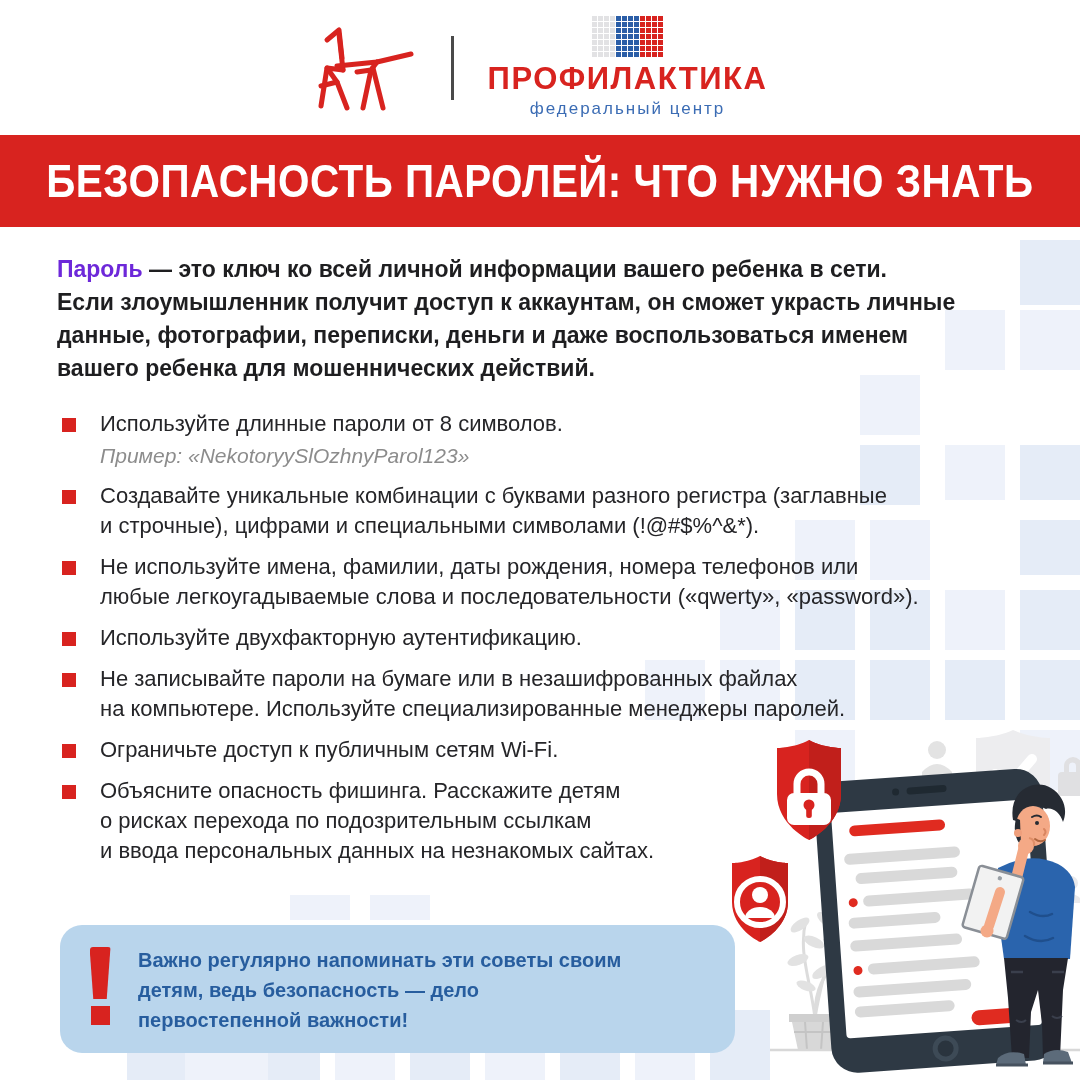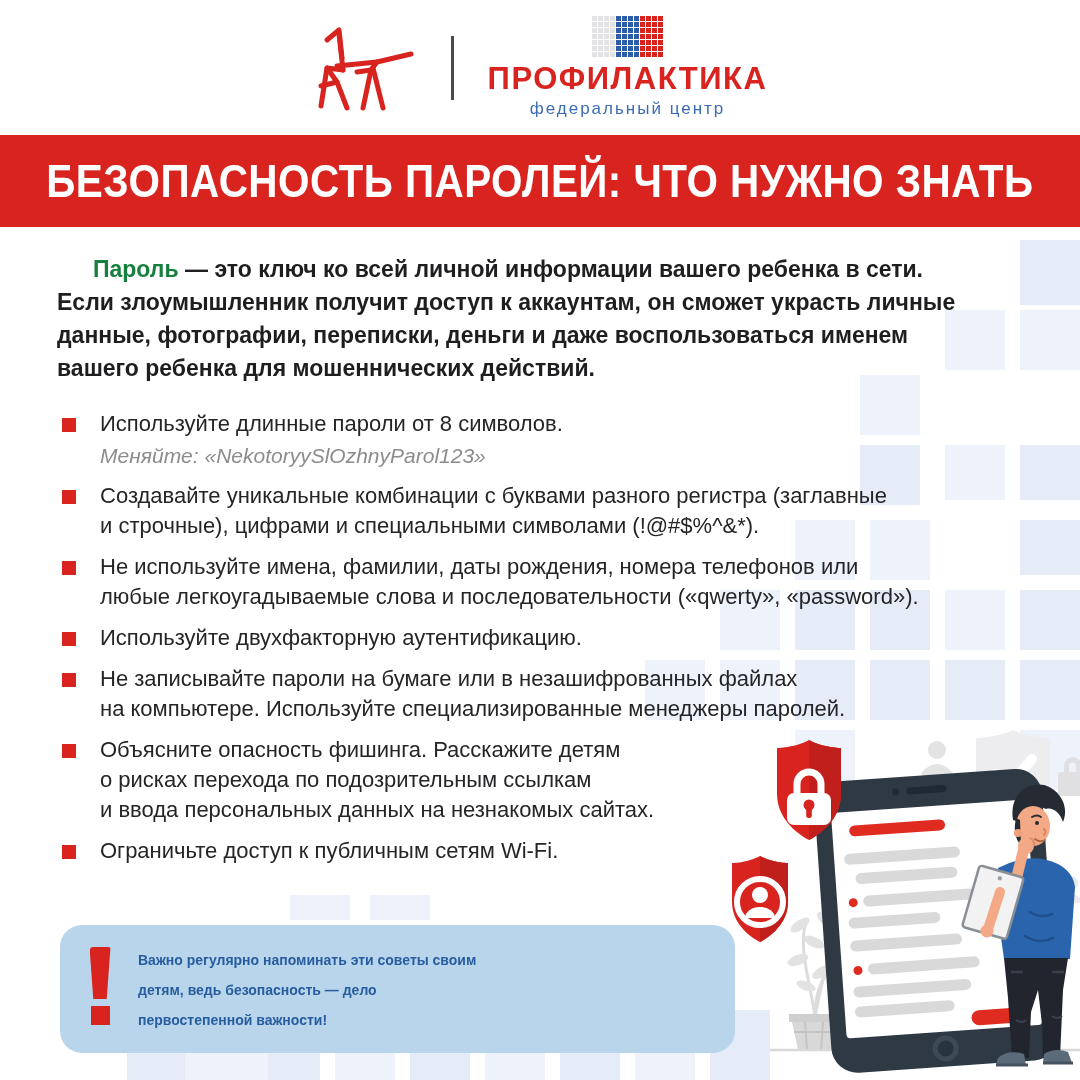--- a/index.html
+++ b/index.html
@@ -22,35 +22,35 @@
   .brand-sub{font-size:17px;color:#3b6cb4;letter-spacing:2px;margin-top:5px;}
   
   .banner{position:absolute;top:135px;left:0;width:1080px;height:92px;background:#d8231f;
     display:flex;align-items:center;justify-content:center;z-index:3;}
   .banner h1{margin:0;color:#fff;font-size:46px;font-weight:700;white-space:nowrap;
     letter-spacing:0.5px;transform:scaleX(0.88);}
   
   .content{position:absolute;top:227px;left:0;width:1080px;z-index:2;}
   .intro{margin:26px 50px 0 57px;max-width:960px;font-size:23px;font-weight:700;
     color:#1e1e20;line-height:33px;white-space:pre-line;}
-  .intro .lead{color:#15803d;margin-left:36px;}
+  .intro .lead{color:#6d28d9;}
   .tips{list-style:none;margin:24px 0 0 0;padding:0 0 0 62px;}
   .tips li{display:flex;margin-bottom:11px;}
   .bullet{flex:0 0 14px;width:14px;height:14px;background:#d8231f;margin:9px 24px 0 0;}
   .tip-text{margin:0;font-size:22px;color:#252528;line-height:30px;white-space:pre-line;}
   .tip-example{margin:2px 0 0 0;font-size:21px;font-style:italic;color:#8c8c8c;line-height:29px;}
   .tip-example:empty{display:none;}
   
   .callout{position:absolute;left:60px;top:925px;width:675px;min-height:112px;
     background:#b9d5ec;border-radius:22px;display:flex;align-items:flex-start;z-index:2;}
   .bang{margin:22px 26px 0 28px;width:24px;display:flex;flex-direction:column;align-items:center;}
   .bang-bar{width:21px;height:52px;background:#d8231f;
     clip-path:polygon(0 0,100% 0,82% 100%,18% 100%);border-radius:3px;}
   .bang-dot{width:19px;height:19px;background:#d8231f;margin-top:7px;}
-  .callout-text{margin:20px 30px 18px 0;font-size:14px;font-weight:700;color:#275d9e;
+  .callout-text{margin:20px 30px 18px 0;font-size:20px;font-weight:700;color:#275d9e;
     line-height:30px;white-space:pre-line;}
   
   .illus{position:absolute;right:0;bottom:0;width:350px;height:360px;z-index:1;}
 </style>
 </head>
 <body>
 
 <div class="mosaic">
     <div class="sq" style="left: 860px; top: 375px; width: 60px; height: 60px; background: rgb(238, 242, 250);"></div>
     <div class="sq" style="left: 1020px; top: 240px; width: 60px; height: 65px; background: rgb(229, 236, 247);"></div>
@@ -206,21 +206,21 @@
   <p class="intro"><span class="lead">Пароль</span><span> — это ключ ко всей личной информации вашего ребенка в сети.
 Если злоумышленник получит доступ к аккаунтам, он сможет украсть личные
 данные, фотографии, переписки, деньги и даже воспользоваться именем
 вашего ребенка для мошеннических действий.</span></p>
 
   <ul class="tips">
     <li>
       <span class="bullet"></span>
       <div>
           <p class="tip-text">Используйте длинные пароли от 8 символов.</p>
-      <p class="tip-example">Меняйте: «NekotoryySlOzhnyParol123»</p>
+      <p class="tip-example">Пример: «NekotoryySlOzhnyParol123»</p>
         </div>
     </li>
     <li>
       <span class="bullet"></span>
       <div>
           <p class="tip-text">Создавайте уникальные комбинации с буквами разного регистра (заглавные
 и строчные), цифрами и специальными символами (!@#$%^&amp;*).</p>
         </div>
     </li>
     <li>
@@ -234,34 +234,34 @@
       <span class="bullet"></span>
       <div>
           <p class="tip-text">Используйте двухфакторную аутентификацию.</p>
         </div>
     </li>
     <li>
       <span class="bullet"></span>
       <div>
           <p class="tip-text">Не записывайте пароли на бумаге или в незашифрованных файлах
 на компьютере. Используйте специализированные менеджеры паролей.</p>
+        </div>
+    </li>
+    <li>
+      <span class="bullet"></span>
+      <div>
+          <p class="tip-text">Ограничьте доступ к публичным сетям Wi-Fi.</p>
         </div>
     </li>
     <li>
       <span class="bullet"></span>
       <div>
           <p class="tip-text">Объясните опасность фишинга. Расскажите детям
 о рисках перехода по подозрительным ссылкам
 и ввода персональных данных на незнакомых сайтах.</p>
-        </div>
-    </li>
-    <li>
-      <span class="bullet"></span>
-      <div>
-          <p class="tip-text">Ограничьте доступ к публичным сетям Wi-Fi.</p>
         </div>
     </li>
   </ul>
 </div>
 
 <div class="callout">
   <div class="bang">
     <div class="bang-bar"></div>
       <div class="bang-dot"></div>
   </div>

